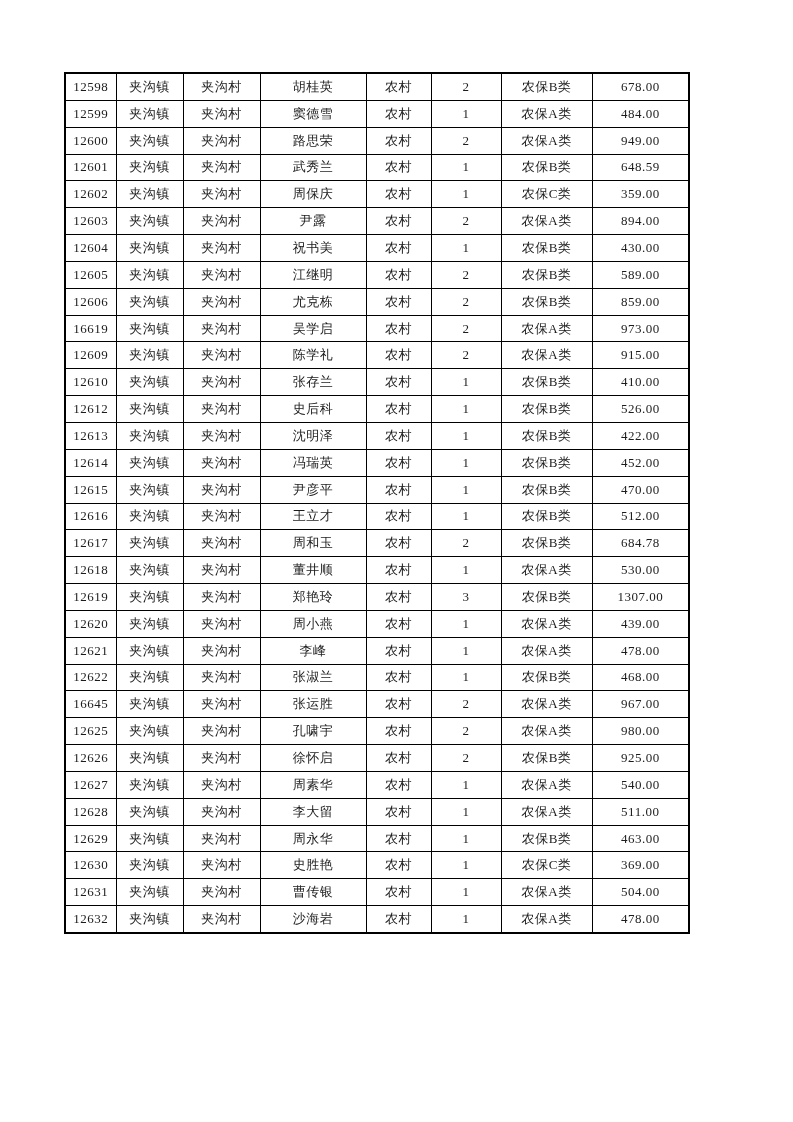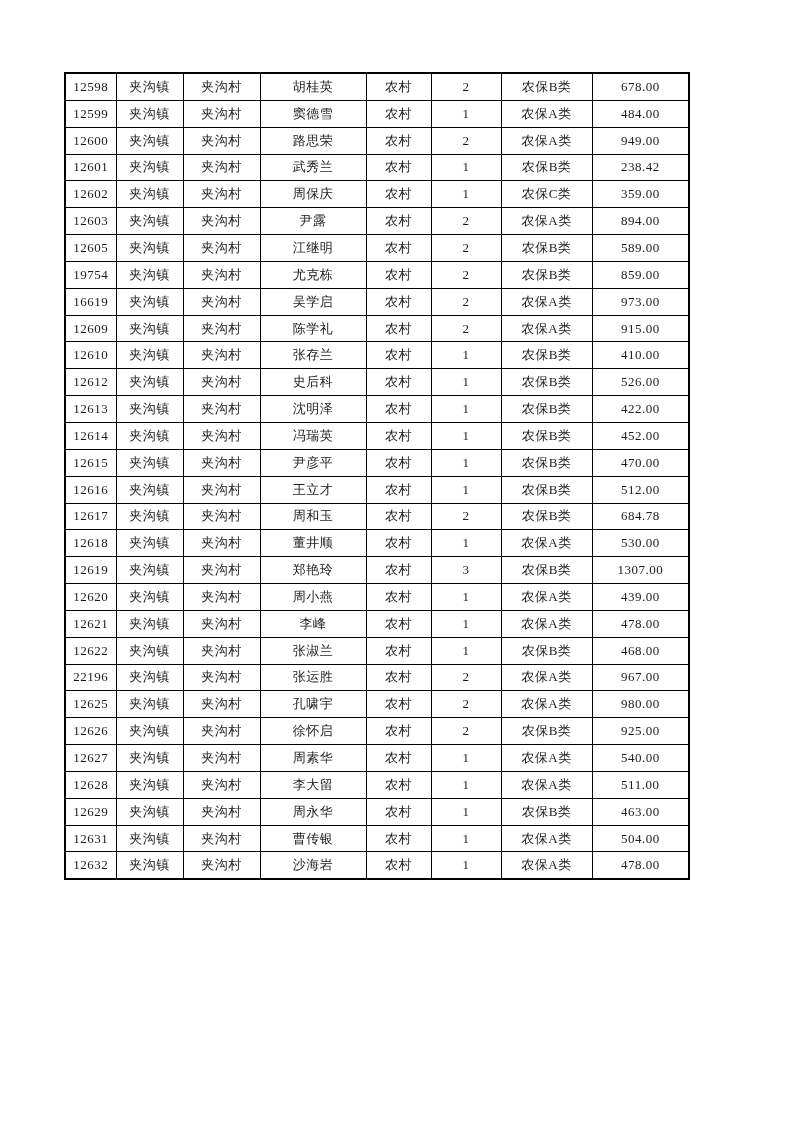--- a/index.html
+++ b/index.html
@@ -100,21 +100,21 @@
           <td>949.00</td>
         </tr>
         <tr>
           <td>12601</td>
           <td>夹沟镇</td>
           <td>夹沟村</td>
           <td>武秀兰</td>
           <td>农村</td>
           <td>1</td>
           <td>农保B类</td>
-          <td>238.42</td>
+          <td>648.59</td>
         </tr>
         <tr>
           <td>12602</td>
           <td>夹沟镇</td>
           <td>夹沟村</td>
           <td>周保庆</td>
           <td>农村</td>
           <td>1</td>
           <td>农保C类</td>
           <td>359.00</td>
@@ -123,31 +123,41 @@
           <td>12603</td>
           <td>夹沟镇</td>
           <td>夹沟村</td>
           <td>尹露</td>
           <td>农村</td>
           <td>2</td>
           <td>农保A类</td>
           <td>894.00</td>
         </tr>
         <tr>
+          <td>12604</td>
+          <td>夹沟镇</td>
+          <td>夹沟村</td>
+          <td>祝书美</td>
+          <td>农村</td>
+          <td>1</td>
+          <td>农保B类</td>
+          <td>430.00</td>
+        </tr>
+        <tr>
           <td>12605</td>
           <td>夹沟镇</td>
           <td>夹沟村</td>
           <td>江继明</td>
           <td>农村</td>
           <td>2</td>
           <td>农保B类</td>
           <td>589.00</td>
         </tr>
         <tr>
-          <td>19754</td>
+          <td>12606</td>
           <td>夹沟镇</td>
           <td>夹沟村</td>
           <td>尤克栋</td>
           <td>农村</td>
           <td>2</td>
           <td>农保B类</td>
           <td>859.00</td>
         </tr>
         <tr>
           <td>16619</td>
@@ -283,21 +293,21 @@
           <td>12622</td>
           <td>夹沟镇</td>
           <td>夹沟村</td>
           <td>张淑兰</td>
           <td>农村</td>
           <td>1</td>
           <td>农保B类</td>
           <td>468.00</td>
         </tr>
         <tr>
-          <td>22196</td>
+          <td>16645</td>
           <td>夹沟镇</td>
           <td>夹沟村</td>
           <td>张运胜</td>
           <td>农村</td>
           <td>2</td>
           <td>农保A类</td>
           <td>967.00</td>
         </tr>
         <tr>
           <td>12625</td>
@@ -341,20 +351,30 @@
         </tr>
         <tr>
           <td>12629</td>
           <td>夹沟镇</td>
           <td>夹沟村</td>
           <td>周永华</td>
           <td>农村</td>
           <td>1</td>
           <td>农保B类</td>
           <td>463.00</td>
+        </tr>
+        <tr>
+          <td>12630</td>
+          <td>夹沟镇</td>
+          <td>夹沟村</td>
+          <td>史胜艳</td>
+          <td>农村</td>
+          <td>1</td>
+          <td>农保C类</td>
+          <td>369.00</td>
         </tr>
         <tr>
           <td>12631</td>
           <td>夹沟镇</td>
           <td>夹沟村</td>
           <td>曹传银</td>
           <td>农村</td>
           <td>1</td>
           <td>农保A类</td>
           <td>504.00</td>

